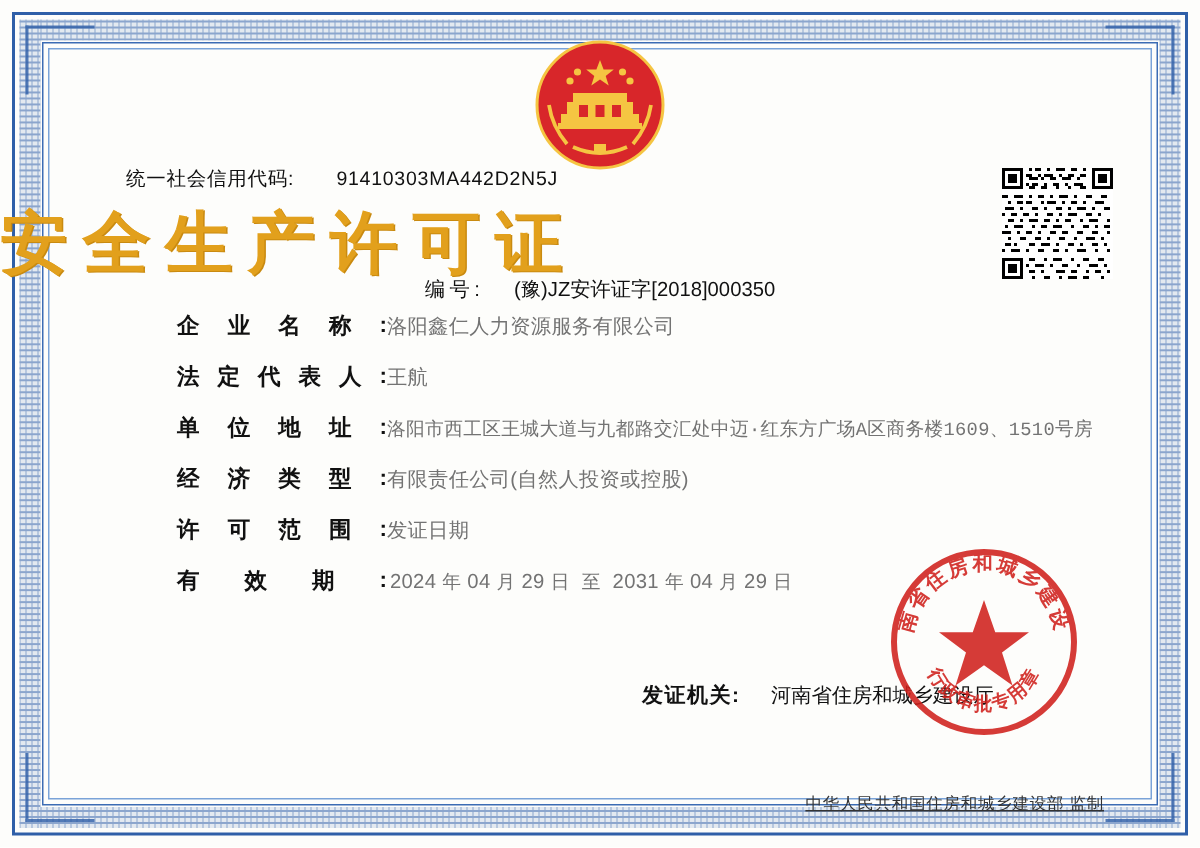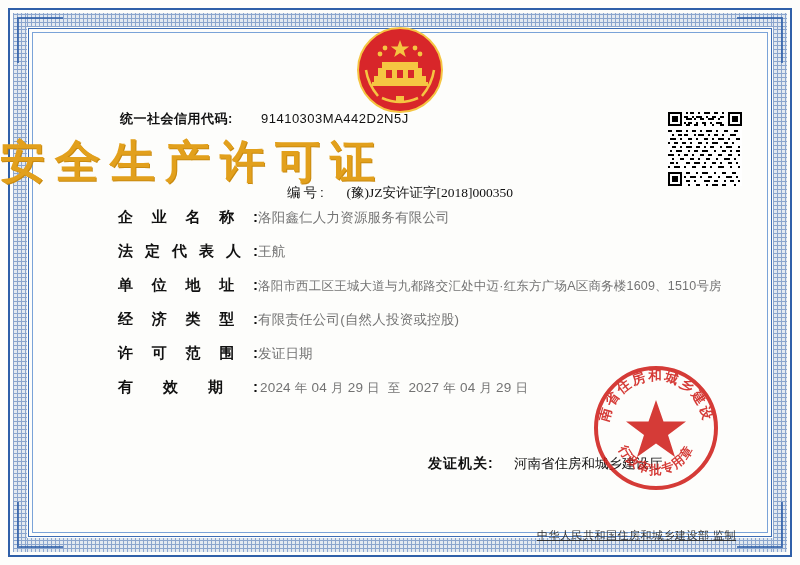--- a/index.html
+++ b/index.html
@@ -84,21 +84,21 @@
   
   .credit-code {
     position: absolute;
     left: 84px;
     top: 110px;
     font-size: 13px;
     color: #111;
     letter-spacing: 0.5px;
     white-space: nowrap;
   }
-  .credit-code .label { font-weight: bold; margin-left: 36px; }
+  .credit-code .label { font-weight: normal; }
   .credit-code .value { margin-left: 24px; font-family: Liberation Sans, sans-serif; }
 
   
   .qr {
     position: absolute;
     right: 58px;
     top: 112px;
     width: 74px;
     height: 74px;
     background: #fff;
@@ -121,21 +121,21 @@
   
   .serial {
     position: absolute;
     left: 0; right: 0;
     top: 184px;
     text-align: center;
     font-size: 13.5px;
     color: #111;
   }
   .serial .lbl { letter-spacing: 3px; }
-  .serial .val { margin-left: 16px; font-family: Liberation Serif, serif; }
+  .serial .val { margin-left: 16px; }
 
   
   .fields {
     position: absolute;
     left: 118px;
     right: 70px;
     top: 208px;
   }
   .row {
     display: flex;
@@ -152,21 +152,21 @@
     display: flex;
     justify-content: space-between;
   }
   .row .flabel .ch { display: inline-block; }
   .row .fvalue {
     font-size: 13.5px;
     color: #737373;
     letter-spacing: 0.2px;
     white-space: nowrap;
   }
-  .row .fvalue.small { font-size: 12.5px; }
+  .row .fvalue.small { font-size: 12.5px; font-family: Liberation Mono, monospace; }
 
   
   .validity .fvalue span { margin: 0 2px; }
   .validity .seg { font-size: 13.5px; }
   .validity .unit { font-size: 12.5px; }
 
   
   .issuer {
     position: absolute;
     right: 72px;
@@ -500,21 +500,21 @@
     <div class="row validity">
       <div class="flabel">
         <span class="ch">有</span>
         <span class="ch">效</span>
         <span class="ch">期</span>
         <span class="ch">:</span>
       </div>
       <div class="fvalue">
         <span class="seg">2024</span><span class="unit">年</span><span class="seg">04</span><span class="unit">月</span><span class="seg">29</span><span class="unit">日</span>
         <span class="unit">至</span>
-        <span class="seg">2027</span><span class="unit">年</span><span class="seg">04</span><span class="unit">月</span><span class="seg">29</span><span class="unit">日</span>
+        <span class="seg">2031</span><span class="unit">年</span><span class="seg">04</span><span class="unit">月</span><span class="seg">29</span><span class="unit">日</span>
       </div>
     </div>
 
   </div>
 
   <div class="issuer">
     <div class="irow">
       <span class="ilabel">发证机关:</span>
       <span class="ivalue">河南省住房和城乡建设厅</span>
     </div>

